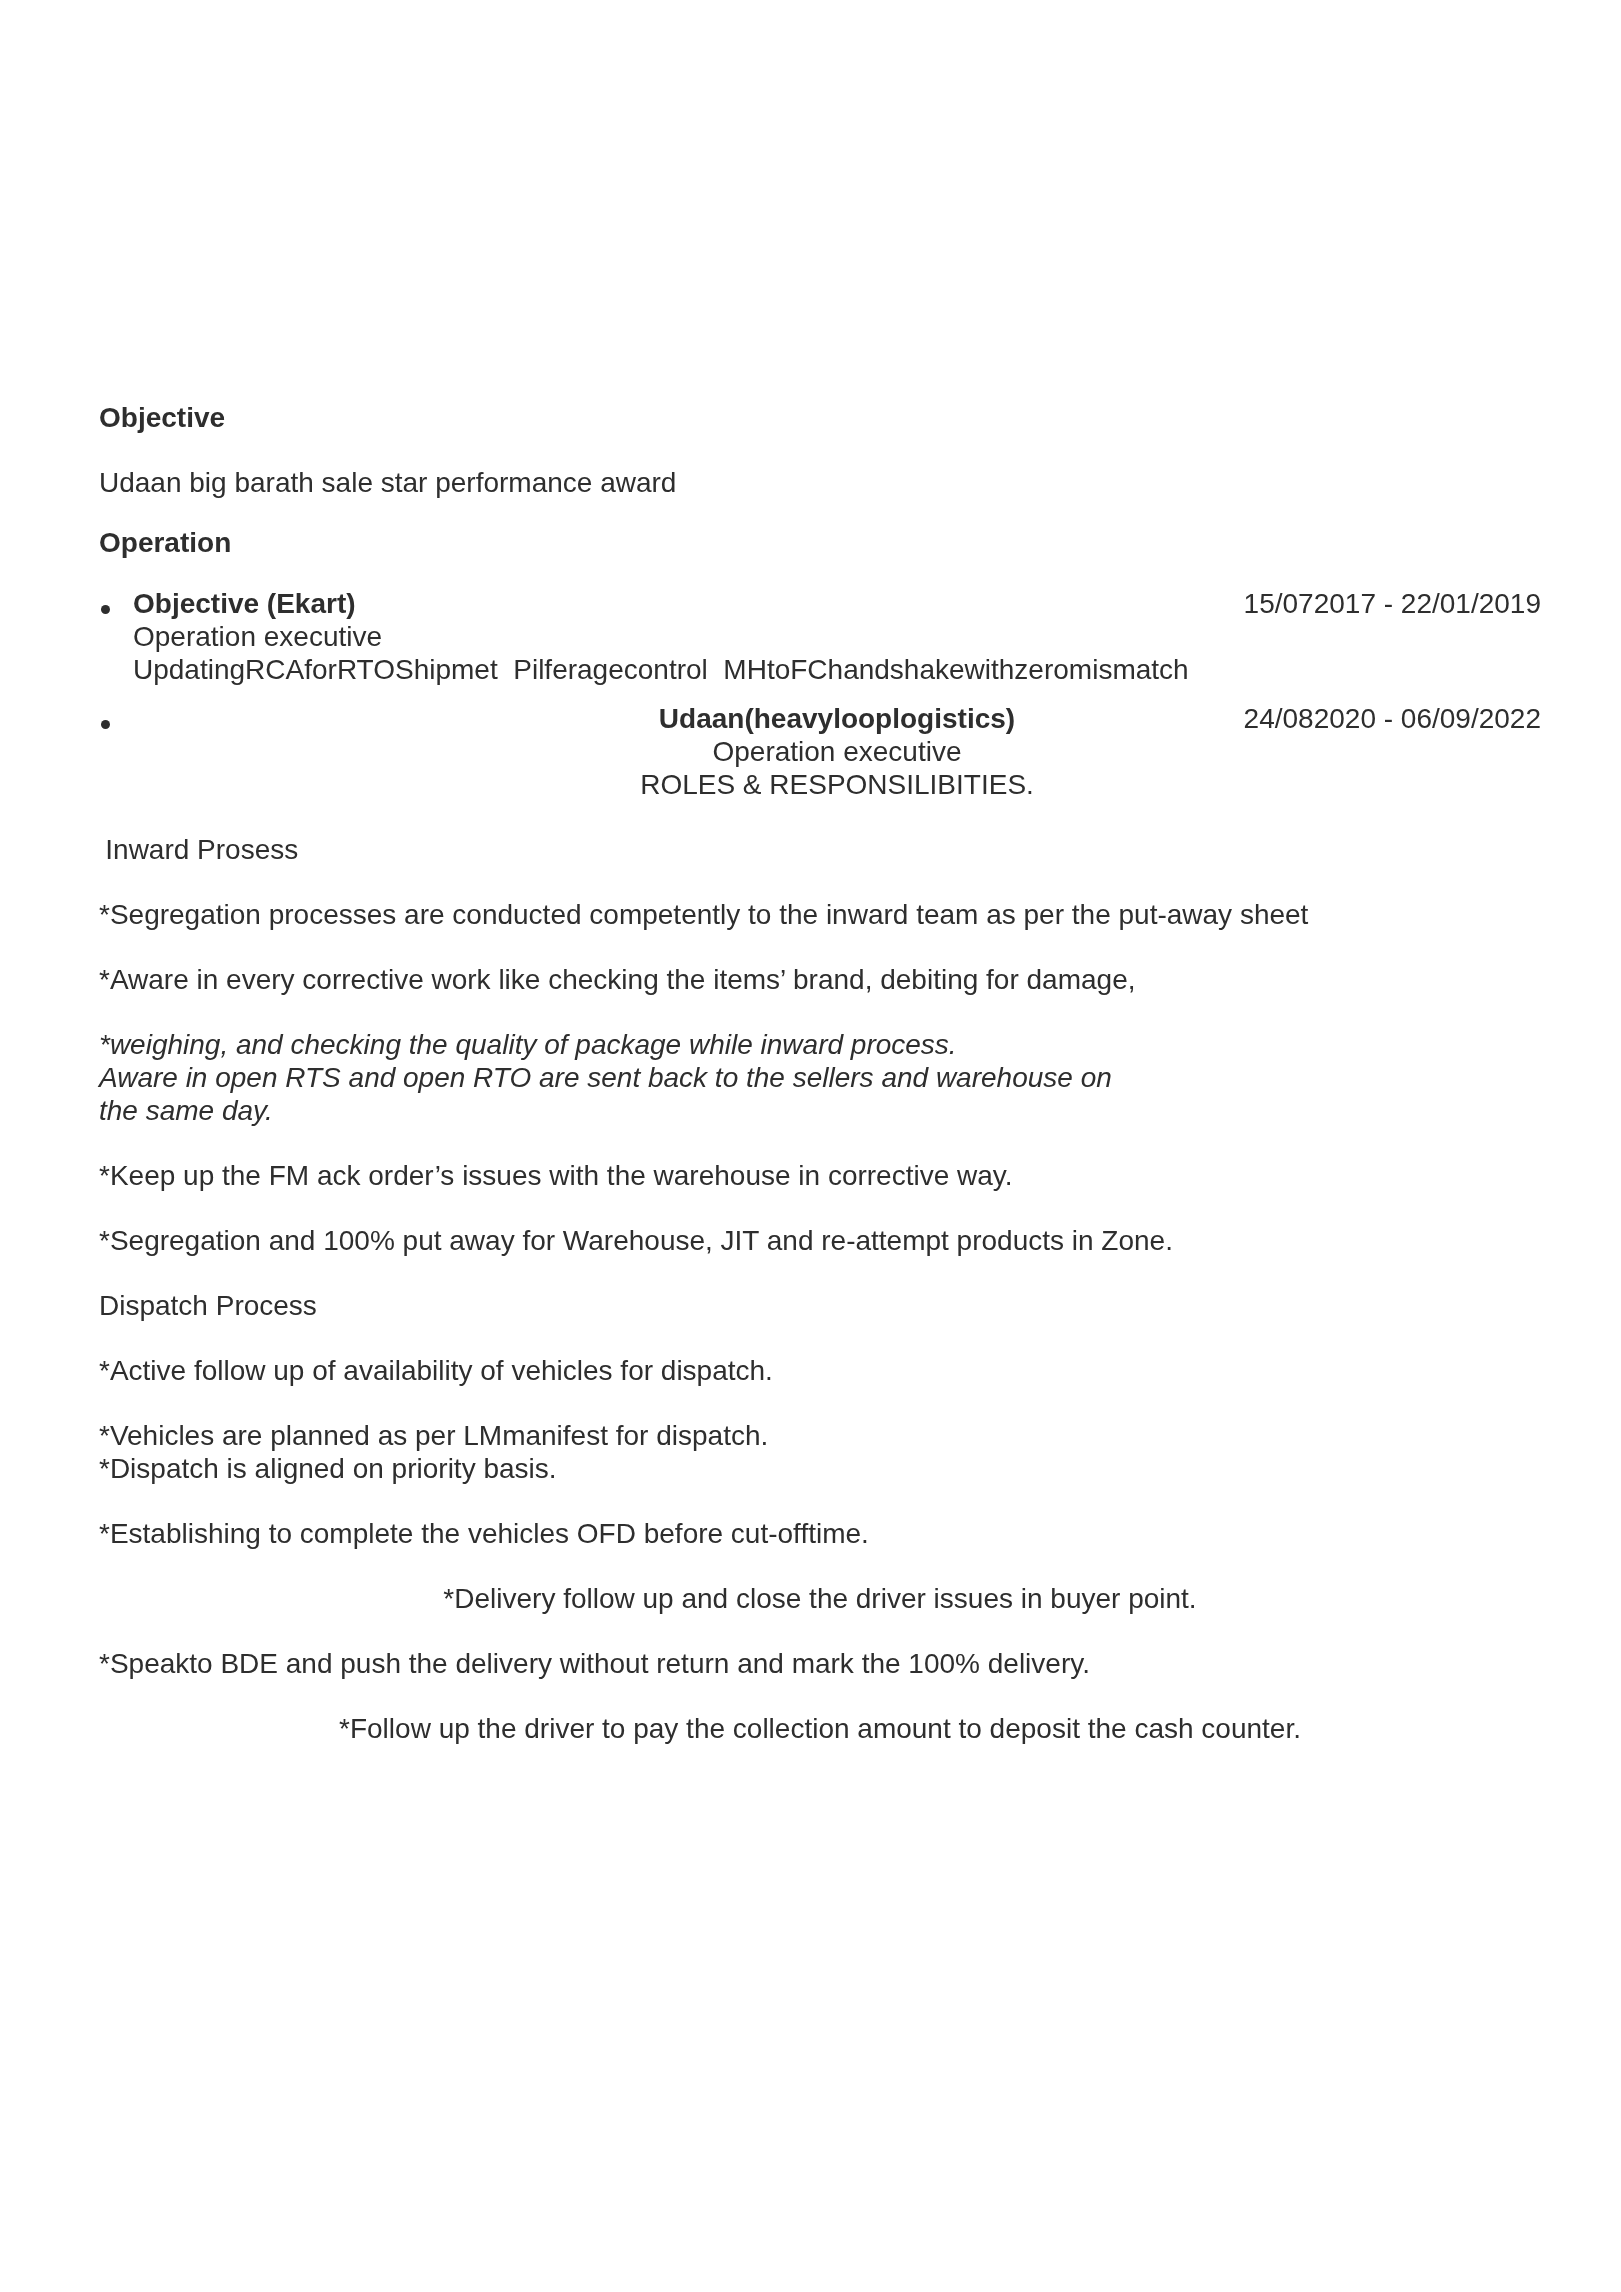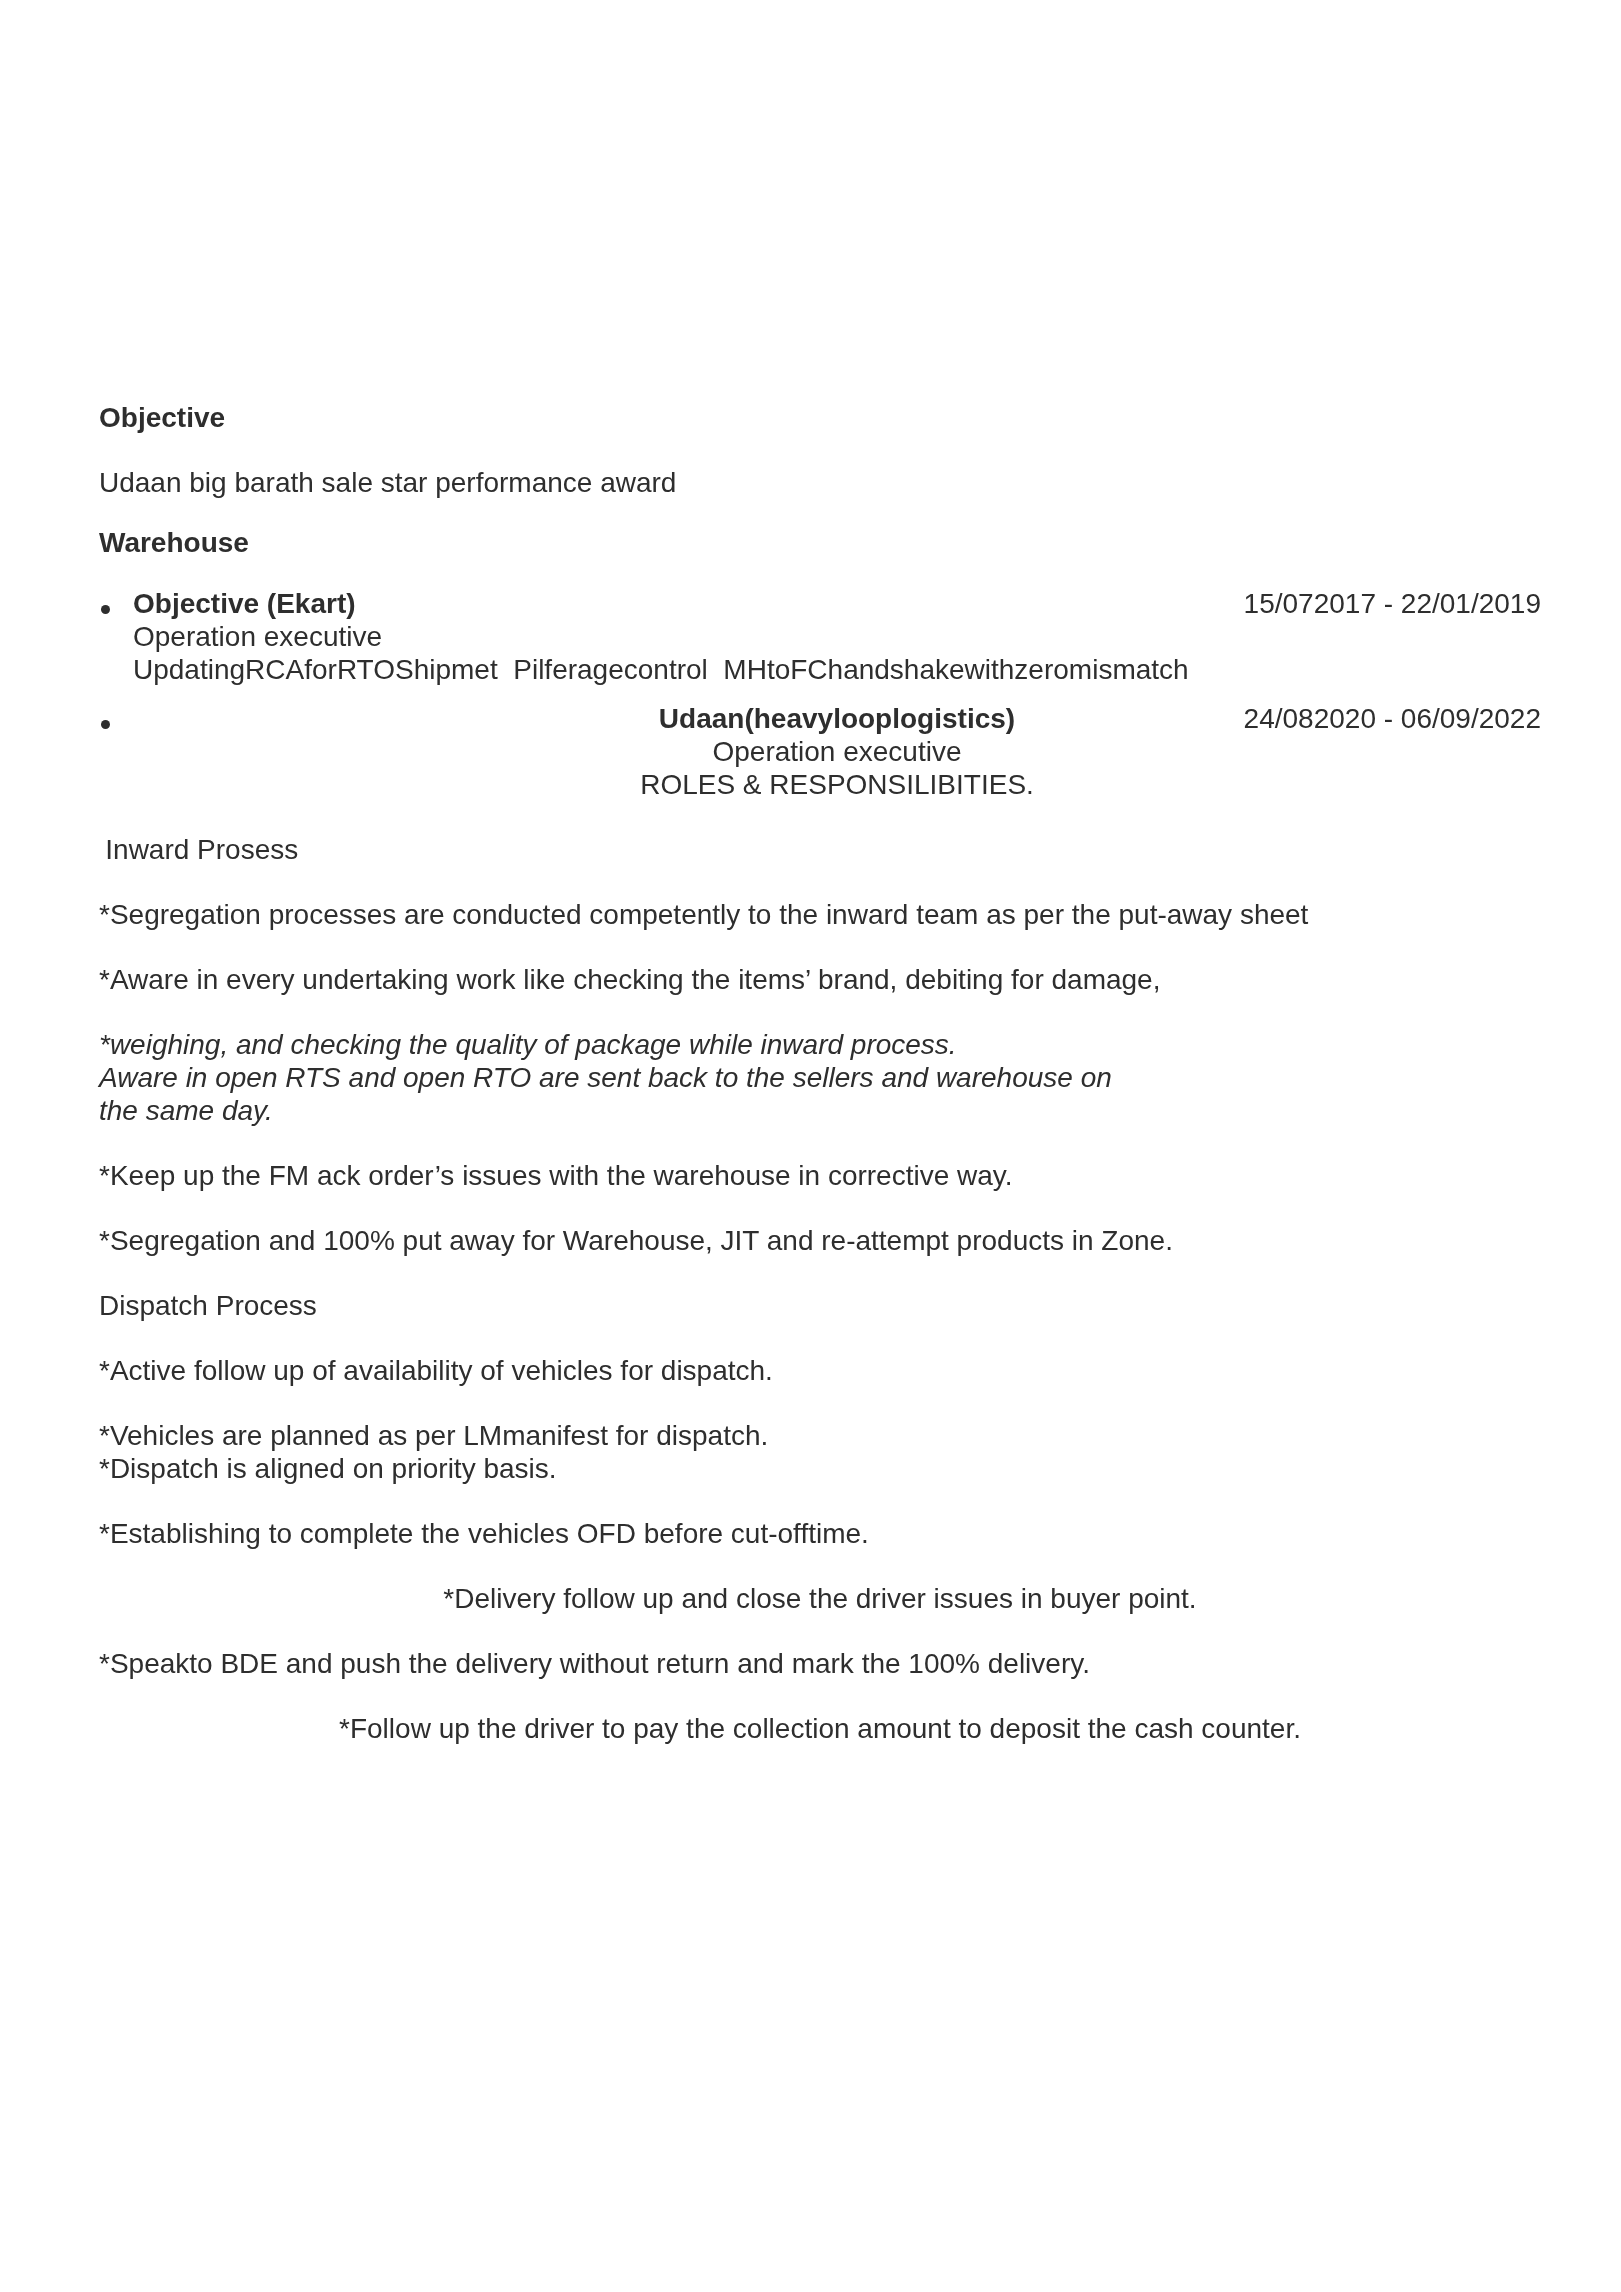--- a/index.html
+++ b/index.html
@@ -72,21 +72,21 @@
 </style>
 </head>
 <body>
 
 <div class="page">
 
   <h2 class="heading">Objective</h2>
 
   <p class="body m29">Udaan big barath sale star performance award</p>
 
-  <h2 class="heading m30">Warehouse</h2>
+  <h2 class="heading m30">Operation</h2>
 
   <div class="exp-item m31">
     <span class="dot"></span>
     <div class="exp-line1">
       <span class="company">Objective (Ekart)</span>
       <span class="dates">15/072017 - 22/01/2019</span>
     </div>
     <div class="role">Operation executive</div>
     <div class="details">UpdatingRCAforRTOShipmet  Pilferagecontrol  MHtoFChandshakewithzeromismatch</div>
   </div>
@@ -96,21 +96,21 @@
     <div class="exp-line1">
       <span class="company">Udaan(heavylooplogistics)</span>
       <span class="dates">24/082020 - 06/09/2022</span>
     </div>
     <div class="role">Operation executive</div>
     <div class="details">ROLES &amp; RESPONSILIBITIES.</div>
   </div>
 
   <p class="body indent m70">Inward Prosess</p>
   <p class="body m38">*Segregation processes are conducted competently to the inward team as per the put-away sheet</p>
-  <p class="body m37">*Aware in every undertaking work like checking the items’ brand, debiting for damage,</p>
+  <p class="body m37">*Aware in every corrective work like checking the items’ brand, debiting for damage,</p>
   <p class="body m34">*weighing, and checking the quality of package while inward process.
 Aware in open RTS and open RTO are sent back to the sellers and warehouse on
 the same day.</p>
   <p class="body m39">*Keep up the FM ack order’s issues with the warehouse in corrective way.</p>
   <p class="body m35">*Segregation and 100% put away for Warehouse, JIT and re-attempt products in Zone.</p>
   <p class="body m33">Dispatch Process</p>
   <p class="body m33">*Active follow up of availability of vehicles for dispatch.</p>
   <p class="body m76">*Vehicles are planned as per LMmanifest for dispatch.
 *Dispatch is aligned on priority basis.</p>
   <p class="body m38">*Establishing to complete the vehicles OFD before cut-offtime.</p>

